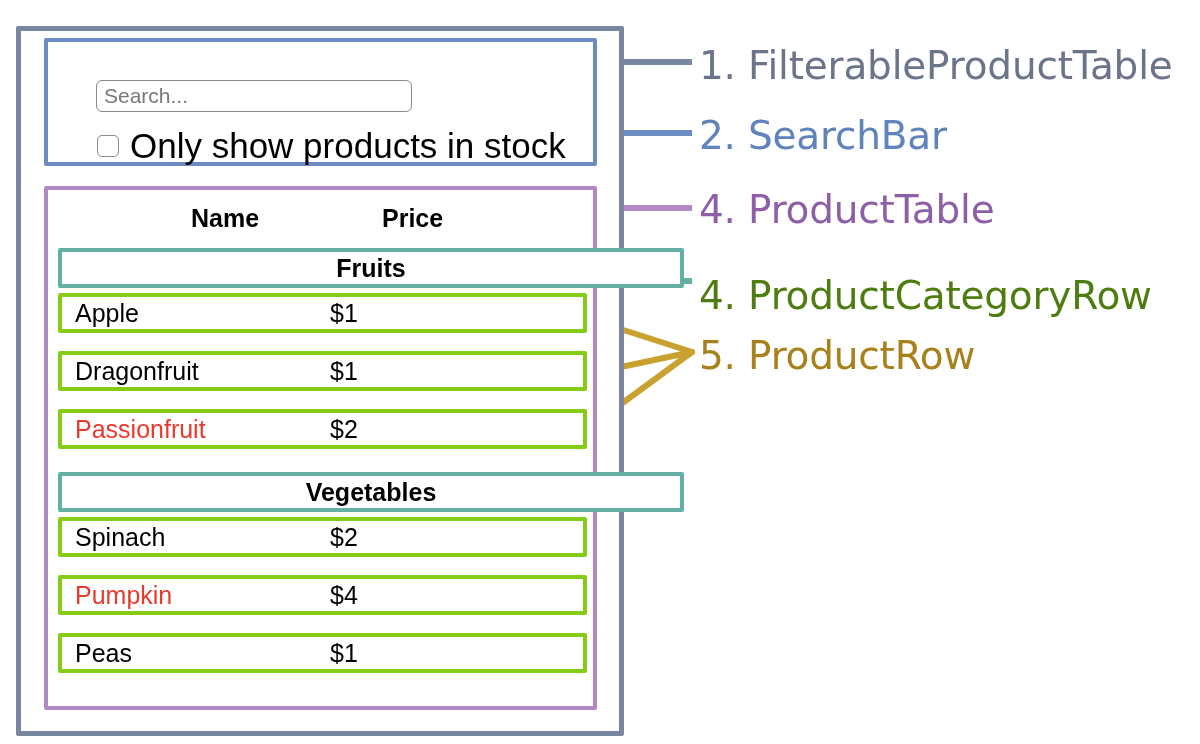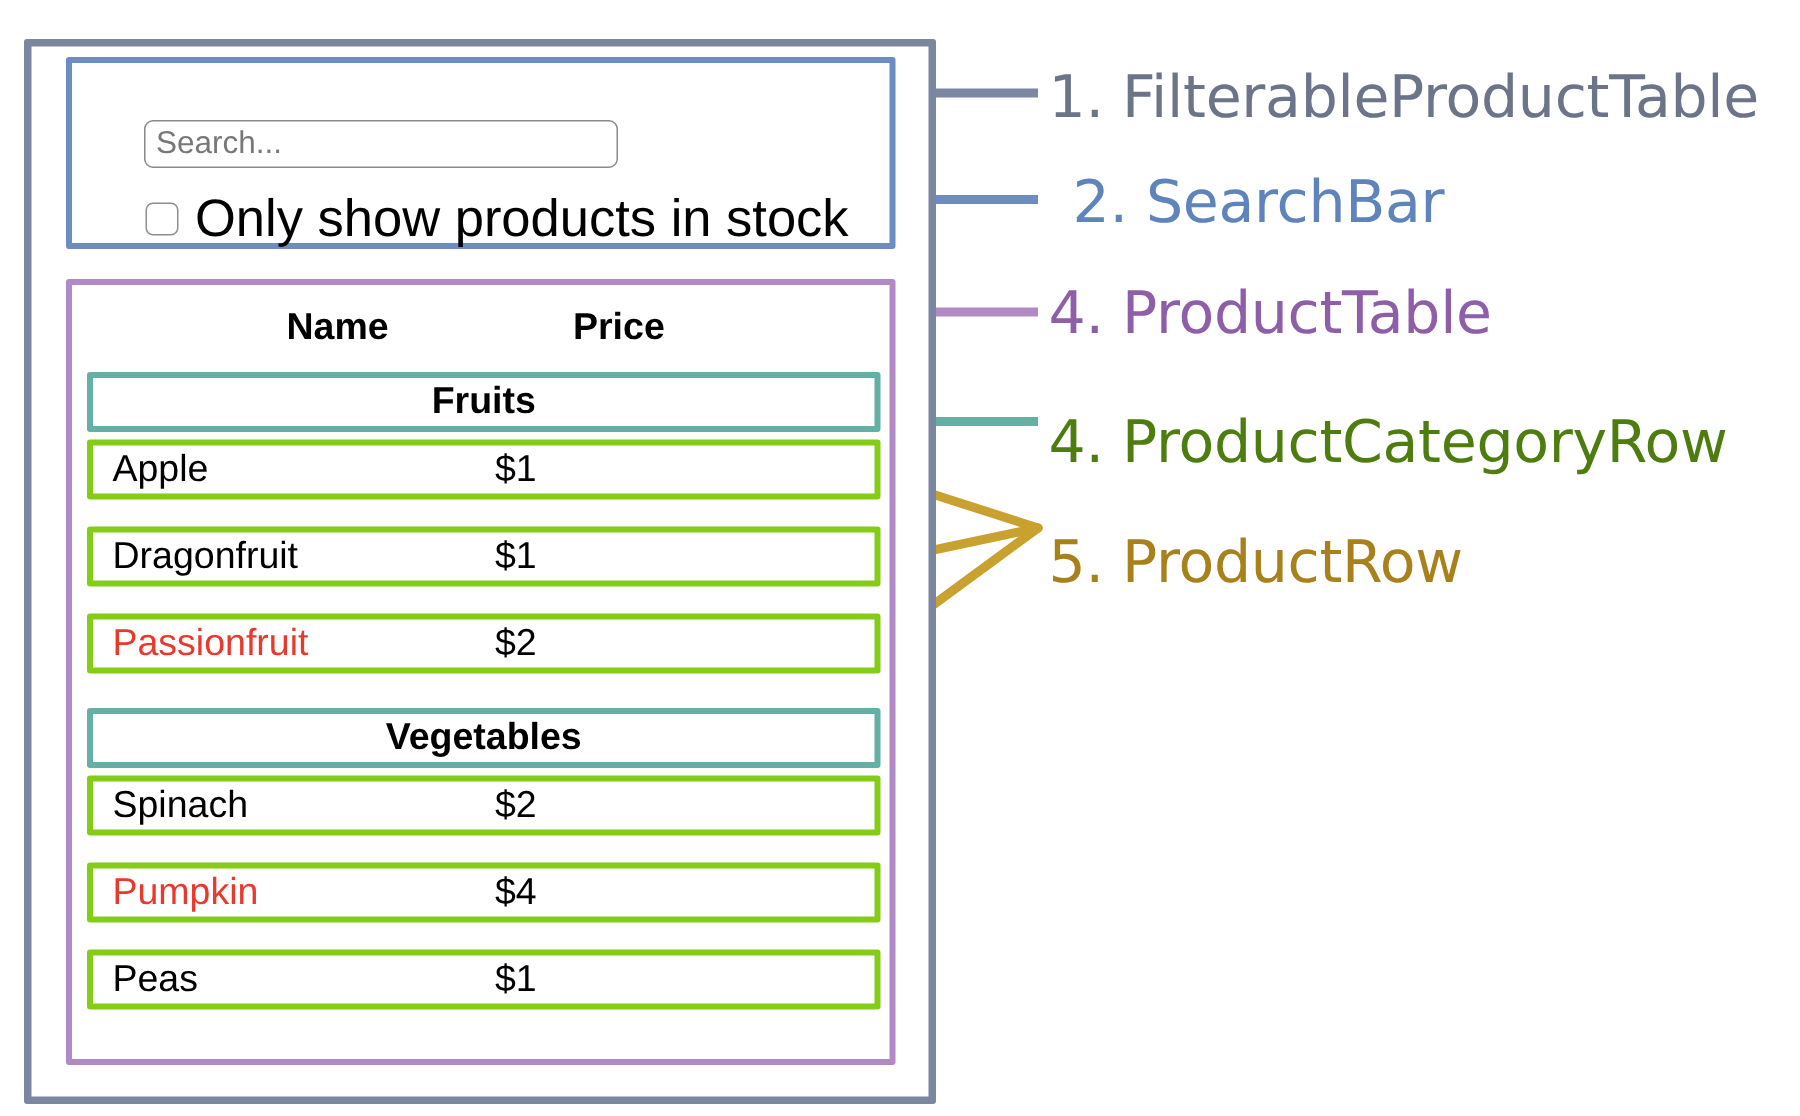--- a/index.html
+++ b/index.html
@@ -145,21 +145,21 @@
   #rows-area {
     position: absolute;
     left: 10px;
     top: 58px;
     width: 533px;
   }
 
   .category-row {
     position: relative;
     box-sizing: border-box;
-    width: 529px;
+    width: 626px;
     height: 40px;
     border: 4px solid #64b0a4;
     border-radius: 2px;
     background: #ffffff;
     margin-bottom: 5px;
   }
   .category-row .cat-label {
     position: absolute;
     left: 0;
     right: 0;
@@ -205,24 +205,24 @@
   .legend-label {
     position: absolute;
     font-family: "DejaVu Sans", sans-serif;
     font-size: 39px;
     font-weight: 400;
     letter-spacing: -0.2px;
     white-space: nowrap;
     line-height: 1;
   }
   #legend-1 { left: 699px; top: 46px;  color: #6b7489; }
-  #legend-2 { left: 699px; top: 116px; color: #5e84bb; margin-left: 16px; }
+  #legend-2 { left: 699px; top: 116px; color: #5e84bb; }
   #legend-3 { left: 699px; top: 190px; color: #8e5ea8; }
   #legend-4 { left: 699px; top: 264px; color: #4d7c0f; margin-top: 12px; }
-  #legend-5 { left: 699px; top: 336px; color: #a8801c; margin-top: 20px; }
+  #legend-5 { left: 699px; top: 336px; color: #a8801c; }
 </style>
 </head>
 <body>
 
 <div id="stage">
 
   <div class="box" id="filterable-product-table"></div>
 
   <div class="box" id="search-bar">
 

